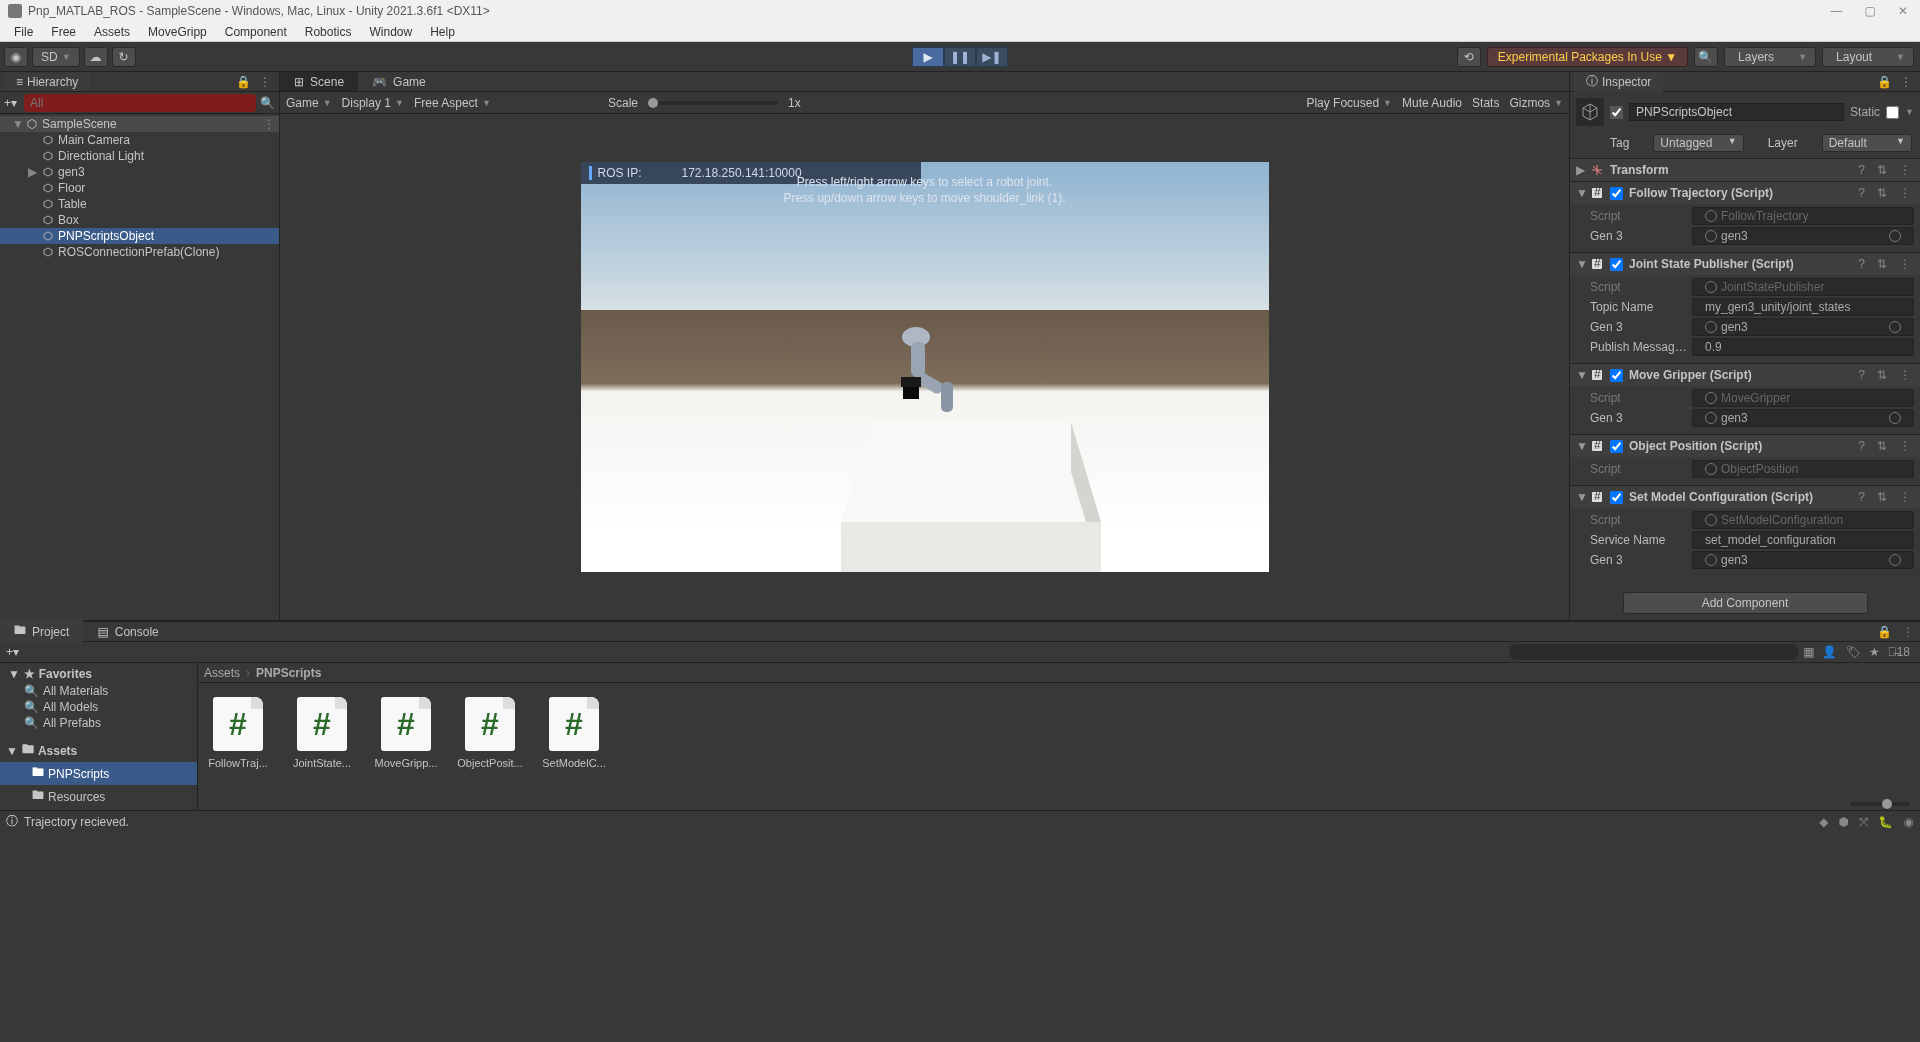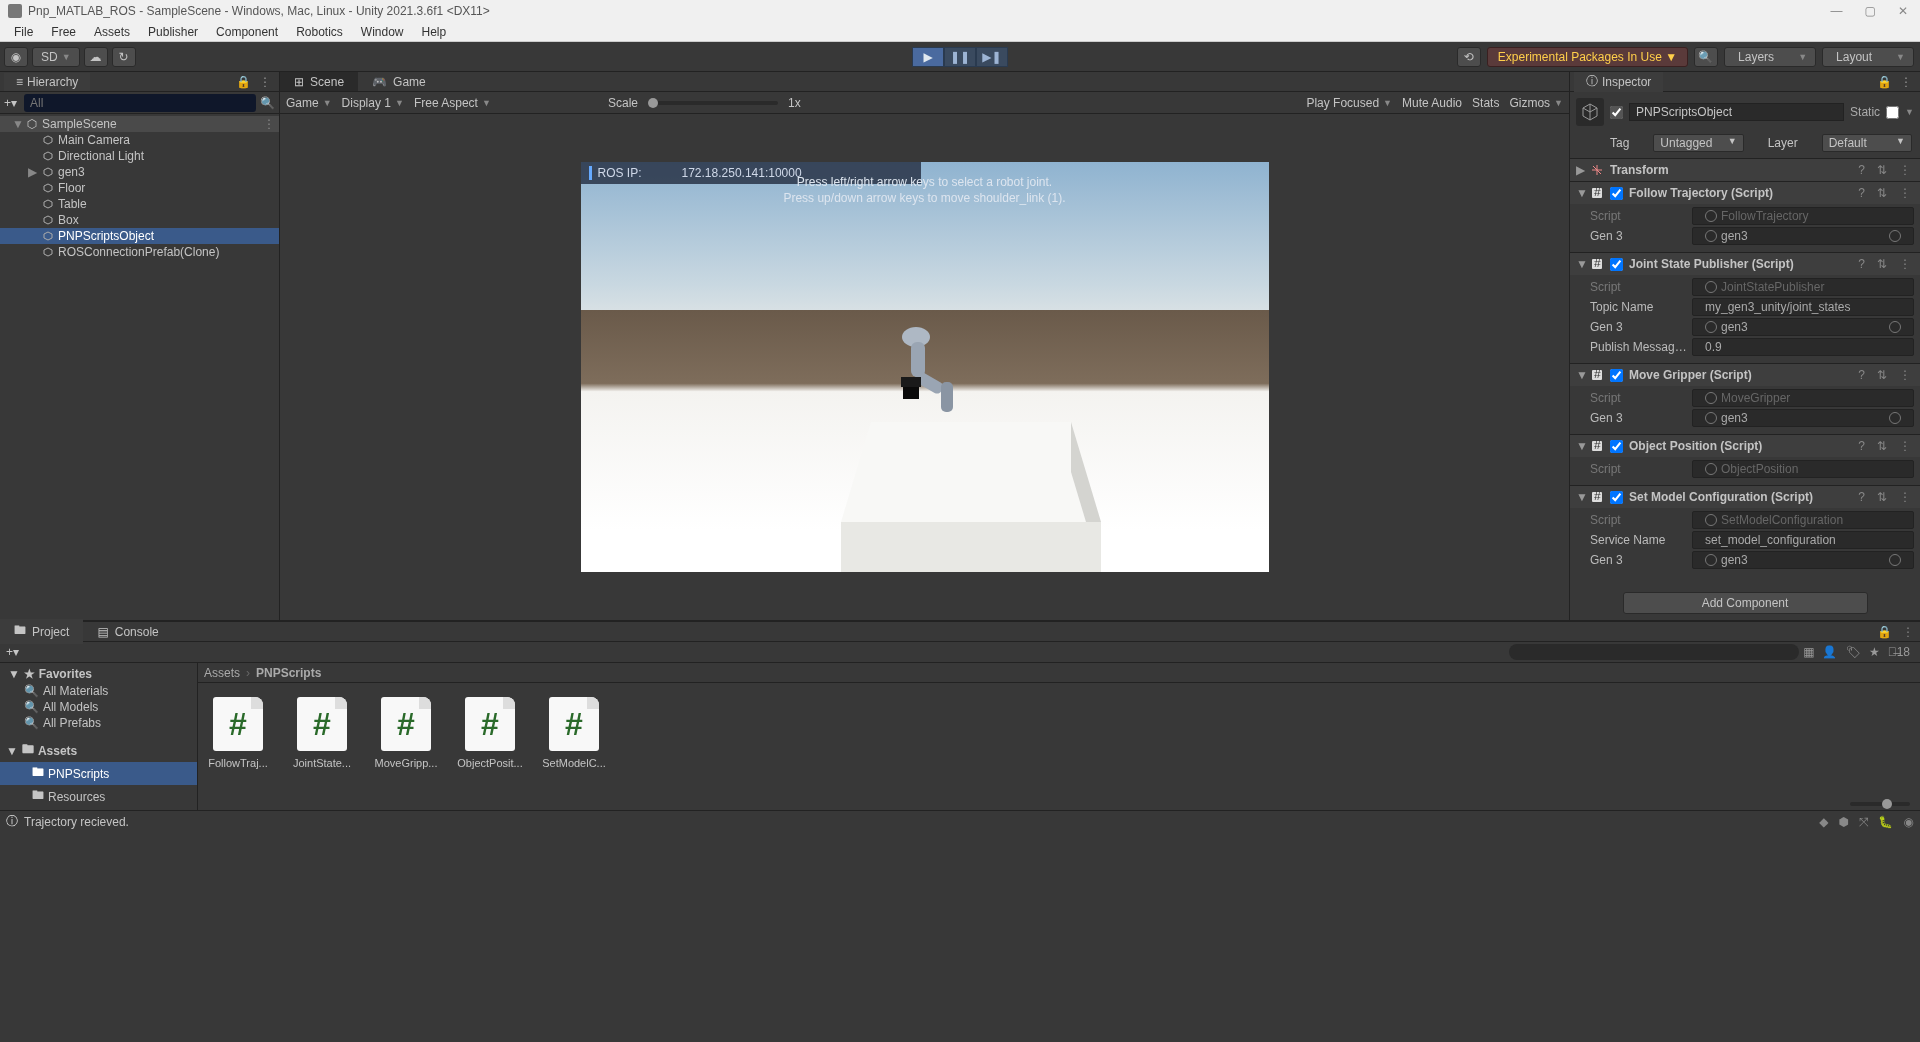--- a/index.html
+++ b/index.html
@@ -33,21 +33,21 @@
 .panel-header { height: 20px; background: #383838; display: flex; align-items: center; border-bottom: 1px solid #222; padding: 0 4px; }
 .panel-header .tab { padding: 2px 12px; background: #383838; cursor: pointer; display:flex; align-items:center; gap:4px; }
 .panel-header .tab.active { background: #3c3c3c; }
 .panel-header .spacer { flex: 1; }
 .panel-header .icn { cursor: pointer; padding: 0 4px; color: #999; }
 
 
 .hierarchy { width: 280px; border-right: 1px solid #222; display: flex; flex-direction: column; }
 .hier-toolbar { height: 22px; display: flex; align-items: center; padding: 0 4px; gap: 4px; border-bottom: 1px solid #222; }
 .hier-toolbar .plus { width:16px; cursor:pointer; }
-.hier-toolbar .search { flex:1; background:#0f172a; border:none; color:#999; padding:2px 6px; border-radius:3px; height:18px; }
+.hier-toolbar .search { flex:1; background:#7f1d1d; border:none; color:#999; padding:2px 6px; border-radius:3px; height:18px; }
 .hier-tree { flex: 1; background: #383838; padding: 2px 0; }
 .tree-item { display: flex; align-items: center; padding: 1px 4px; cursor: pointer; gap: 4px; }
 .tree-item.scene { background: #4a4a4a; }
 .tree-item.selected { background: #3a5a8a; color: #fff; }
 .tree-item .indent { display: inline-block; }
 .tree-item .arrow { width: 10px; color: #888; }
 .tree-item .cube { width: 12px; height: 12px; display:inline-flex; align-items:center; justify-content:center; color:#888; }
 .tree-item.scene .cube { color:#c4c4c4; }
 
 
@@ -140,21 +140,21 @@
     <span>—</span>
     <span>▢</span>
     <span>✕</span>
   </div>
 </div>
 
 <div class="menubar">
   <span>File</span>
   <span>Free</span>
   <span>Assets</span>
-  <span>Publisher</span>
+  <span>MoveGripp</span>
   <span>Component</span>
   <span>Robotics</span>
   <span>Window</span>
   <span>Help</span>
 </div>
 
 <div class="toolbar">
   <div class="left">
     <div class="iconbtn">◉</div>
     <div class="tbtn">

